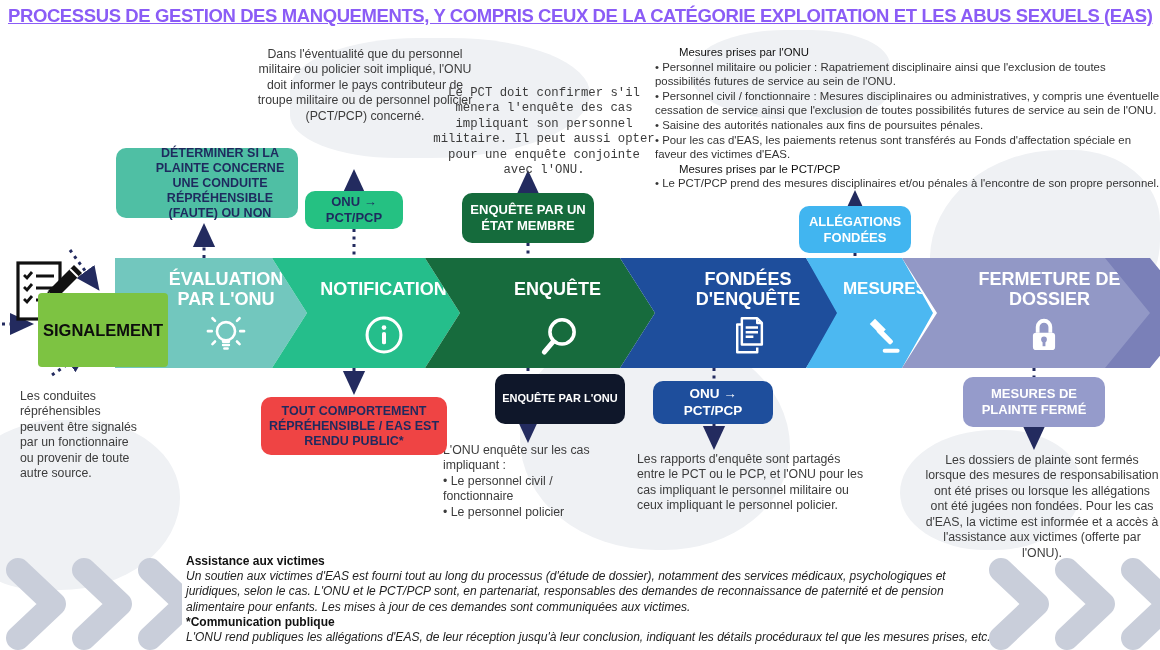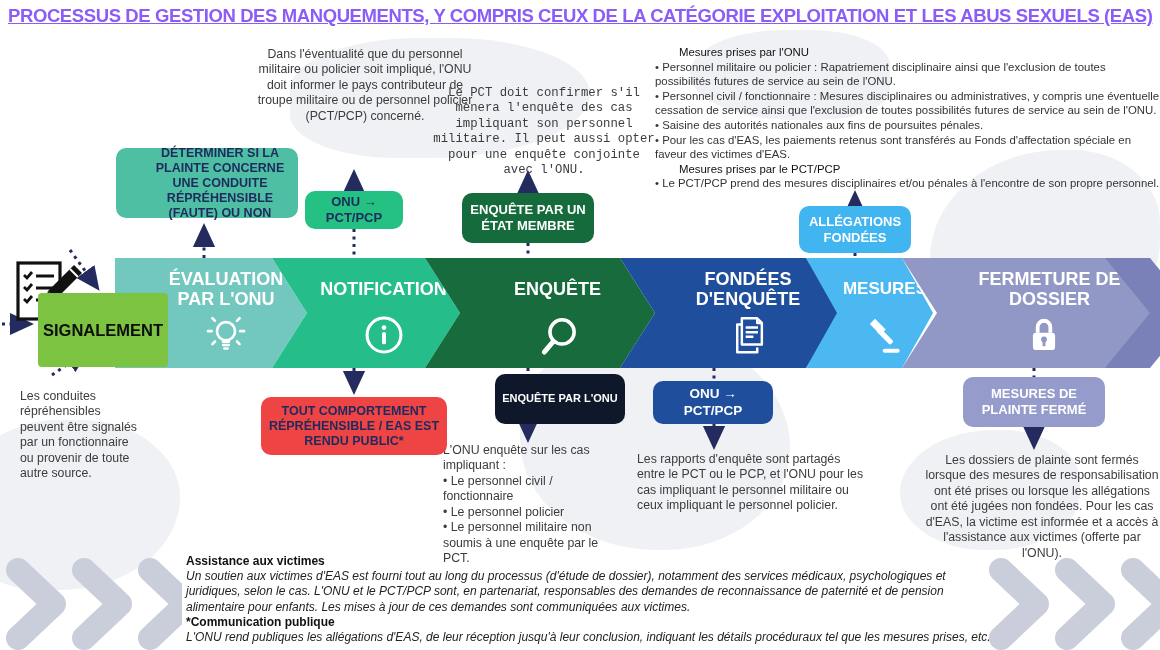--- a/index.html
+++ b/index.html
@@ -214,21 +214,20 @@
 <div class="box white-text" style="left:463px;top:374px;width:130px;height:50px;background:#0f172a;font-size:11px;margin-left:32px;">ENQUÊTE PAR L'ONU</div>
 <div class="box white-text" style="left:653px;top:381px;width:120px;height:43px;background:#1e4e9c;font-size:13.5px;">ONU → PCT/PCP</div>
 <div class="box white-text" style="left:963px;top:377px;width:142px;height:50px;background:#959bcb;font-size:13px;">MESURES DE PLAINTE FERMÉ</div>
 
 <div class="para" style="left:20px;top:378px;width:118px;margin-top:11px;">Les conduites répréhensibles peuvent être signalés par un fonctionnaire ou provenir de toute autre source.</div>
 
 <div class="para" style="left:443px;top:443px;width:180px;">
   <div>L'ONU enquête sur les cas impliquant :</div>
   <div>• Le personnel civil / fonctionnaire</div>
   <div>• Le personnel policier</div>
-  <div>• Le personnel militaire non soumis à une enquête par le PCT.</div>
 </div>
 
 <div class="para" style="left:637px;top:452px;width:228px;">Les rapports d'enquête sont partagés entre le PCT ou le PCP, et l'ONU pour les cas impliquant le personnel militaire ou ceux impliquant le personnel policier.</div>
 <div class="para" style="left:925px;top:453px;width:234px;text-align:center;">Les dossiers de plainte sont fermés lorsque des mesures de responsabilisation ont été prises ou lorsque les allégations ont été jugées non fondées. Pour les cas d'EAS, la victime est informée et a accès à l'assistance aux victimes (offerte par l'ONU).</div>
 
 <div id="footer">
   <div class="foot-bold">Assistance aux victimes</div>
   <div class="foot-italic">Un soutien aux victimes d'EAS est fourni tout au long du processus (d'étude de dossier), notamment des services médicaux, psychologiques et juridiques, selon le cas. L'ONU et le PCT/PCP sont, en partenariat, responsables des demandes de reconnaissance de paternité et de pension alimentaire pour enfants. Les mises à jour de ces demandes sont communiquées aux victimes.</div>
   <div class="foot-bold">*Communication publique</div>
   <div class="foot-italic">L'ONU rend publiques les allégations d'EAS, de leur réception jusqu'à leur conclusion, indiquant les détails procéduraux tel que les mesures prises, etc.</div>

